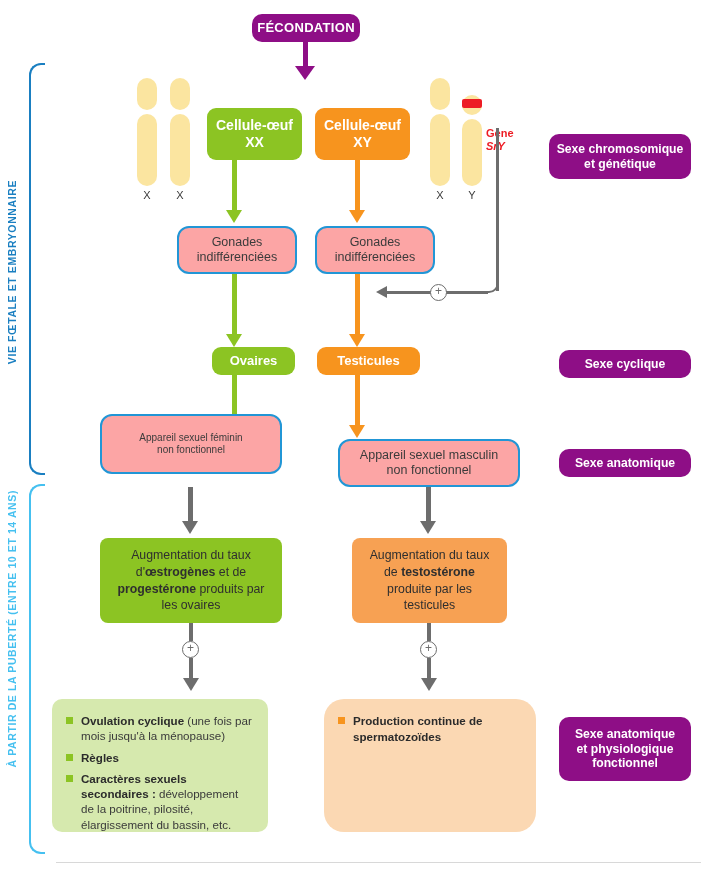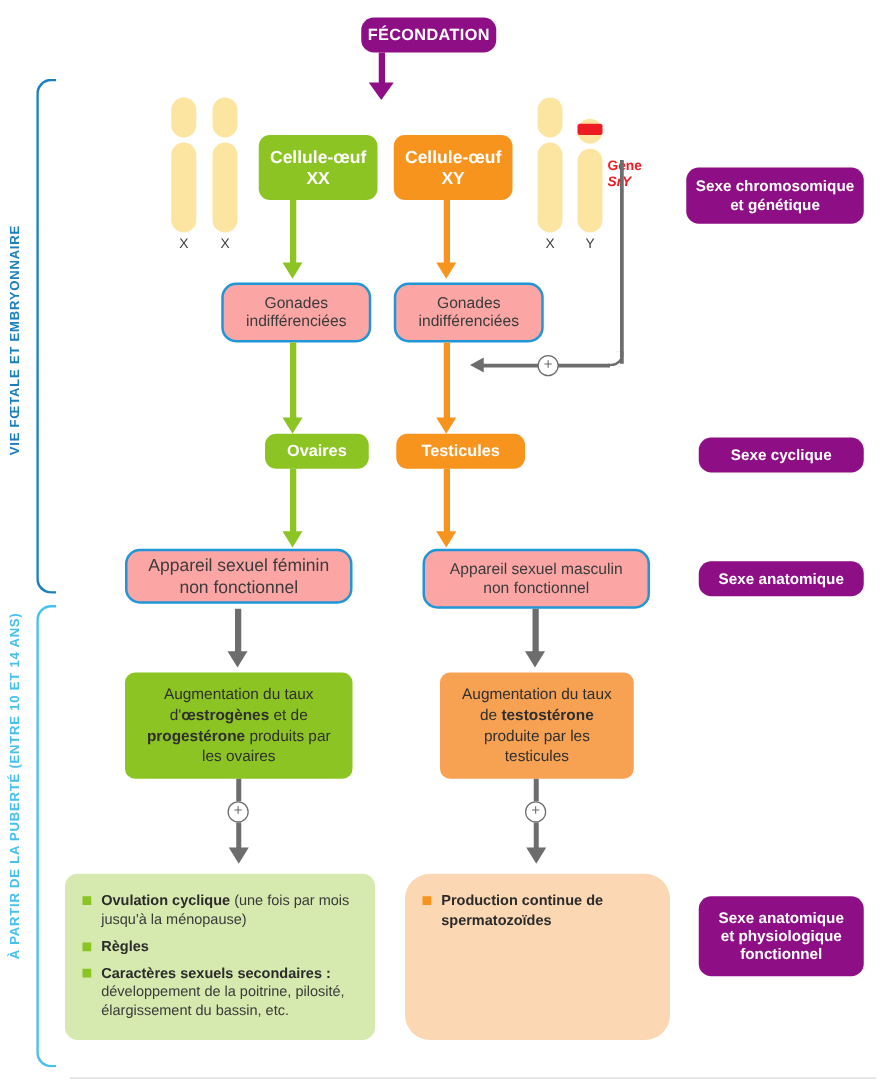--- a/index.html
+++ b/index.html
@@ -185,21 +185,21 @@
     position:absolute;
     background:#d8d8d8;
     height:1px;
   }
 </style>
 <title>Différenciation du sexe : de la fécondation à la puberté</title></head>
 <body>
 
 <div id="stage">
 
-  <div class="abs pill purple-pill" style="left:252px;top:14px;width:108px;height:28px;font-size:13px;letter-spacing:.3px;margin-left:37px;">
+  <div class="abs pill purple-pill" style="left:252px;top:14px;width:108px;height:28px;font-size:13px;letter-spacing:.3px;">
     <span>FÉCONDATION</span>
   </div>
 
   <div class="abs arrow-shaft" style="left:303px;top:42px;width:5px;height:26px;background:#8E0E86;"></div>
   <div class="abs arrow-head" style="left:295px;top:66px;border-top:14px solid #8E0E86;border-left:10px solid transparent;border-right:10px solid transparent;"></div>
 
   <div class="bracket" style="left:29px;top:63px;width:16px;height:412px;"></div>
   <div class="side-label" style="left:6px;top:180px;">VIE FŒTALE ET EMBRYONNAIRE</div>
 
   <div class="bracket light" style="left:29px;top:484px;width:16px;height:370px;"></div>
@@ -275,21 +275,21 @@
   </div>
   <div class="abs" style="left:232px;top:375px;width:5px;height:52px;background:#8CC423;"></div>
   <div class="abs arrow-head small" style="left:226px;top:425px;border-top:13px solid #8CC423;"></div>
 
   <div class="abs pill orange-pill" style="left:317px;top:347px;width:103px;height:28px;font-size:13px;">
     <span>Testicules</span>
   </div>
   <div class="abs" style="left:355px;top:375px;width:5px;height:52px;background:#F7941E;"></div>
   <div class="abs arrow-head small" style="left:349px;top:425px;border-top:13px solid #F7941E;"></div>
 
-  <div class="abs pill white-box" style="left:100px;top:439px;width:182px;height:44px;font-size:14px;flex-direction:column;">
+  <div class="abs pill white-box" style="left:100px;top:414px;width:182px;height:60px;font-size:10px;flex-direction:column;">
     <span>Appareil sexuel féminin</span>
     <span>non fonctionnel</span>
   </div>
   <div class="abs" style="left:188px;top:487px;width:5px;height:36px;background:#6d6d6d;"></div>
   <div class="abs arrow-head small" style="left:182px;top:521px;border-top:13px solid #6d6d6d;"></div>
 
   <div class="abs pill white-box" style="left:338px;top:439px;width:182px;height:48px;font-size:12.5px;flex-direction:column;">
     <span>Appareil sexuel masculin</span>
     <span>non fonctionnel</span>
   </div>
@@ -309,21 +309,21 @@
   <div class="abs orange-box" style="left:352px;top:538px;width:155px;height:85px;display:flex;align-items:center;justify-content:center;padding:0 10px;box-sizing:border-box;">
     <div style="font-size:12.3px;line-height:1.35;text-align:center;">Augmentation du taux de <b>testostérone</b> produite par les testicules</div>
   </div>
   <div class="abs" style="left:427px;top:623px;width:3.5px;height:18px;background:#6d6d6d;"></div>
   <div class="plus-circle" style="left:420px;top:641px;">
     <span>+</span>
   </div>
   <div class="abs" style="left:427px;top:658px;width:3.5px;height:22px;background:#6d6d6d;"></div>
   <div class="abs arrow-head small" style="left:421px;top:678px;border-top:13px solid #6d6d6d;"></div>
 
-  <div class="abs green-soft-box" style="left:52px;top:699px;width:248px;height:133px;padding:14px 14px 10px 14px;box-sizing:border-box;">
+  <div class="abs green-soft-box" style="left:52px;top:699px;width:216px;height:133px;padding:14px 14px 10px 14px;box-sizing:border-box;">
     <ul class="blist green">
       <li><b>Ovulation cyclique</b> (une fois par mois jusqu'à la ménopause)</li>
       <li><b>Règles</b></li>
       <li><b>Caractères sexuels secondaires :</b> développement de la poitrine, pilosité, élargissement du bassin, etc.</li>
     </ul>
   </div>
 
   <div class="abs orange-soft-box" style="left:324px;top:699px;width:212px;height:133px;padding:14px 14px 10px 14px;box-sizing:border-box;">
     <ul class="blist orange" style="line-height:1.34;">
       <li style="margin-bottom:22px;"><b>Production continue de spermatozoïdes</b></li>

